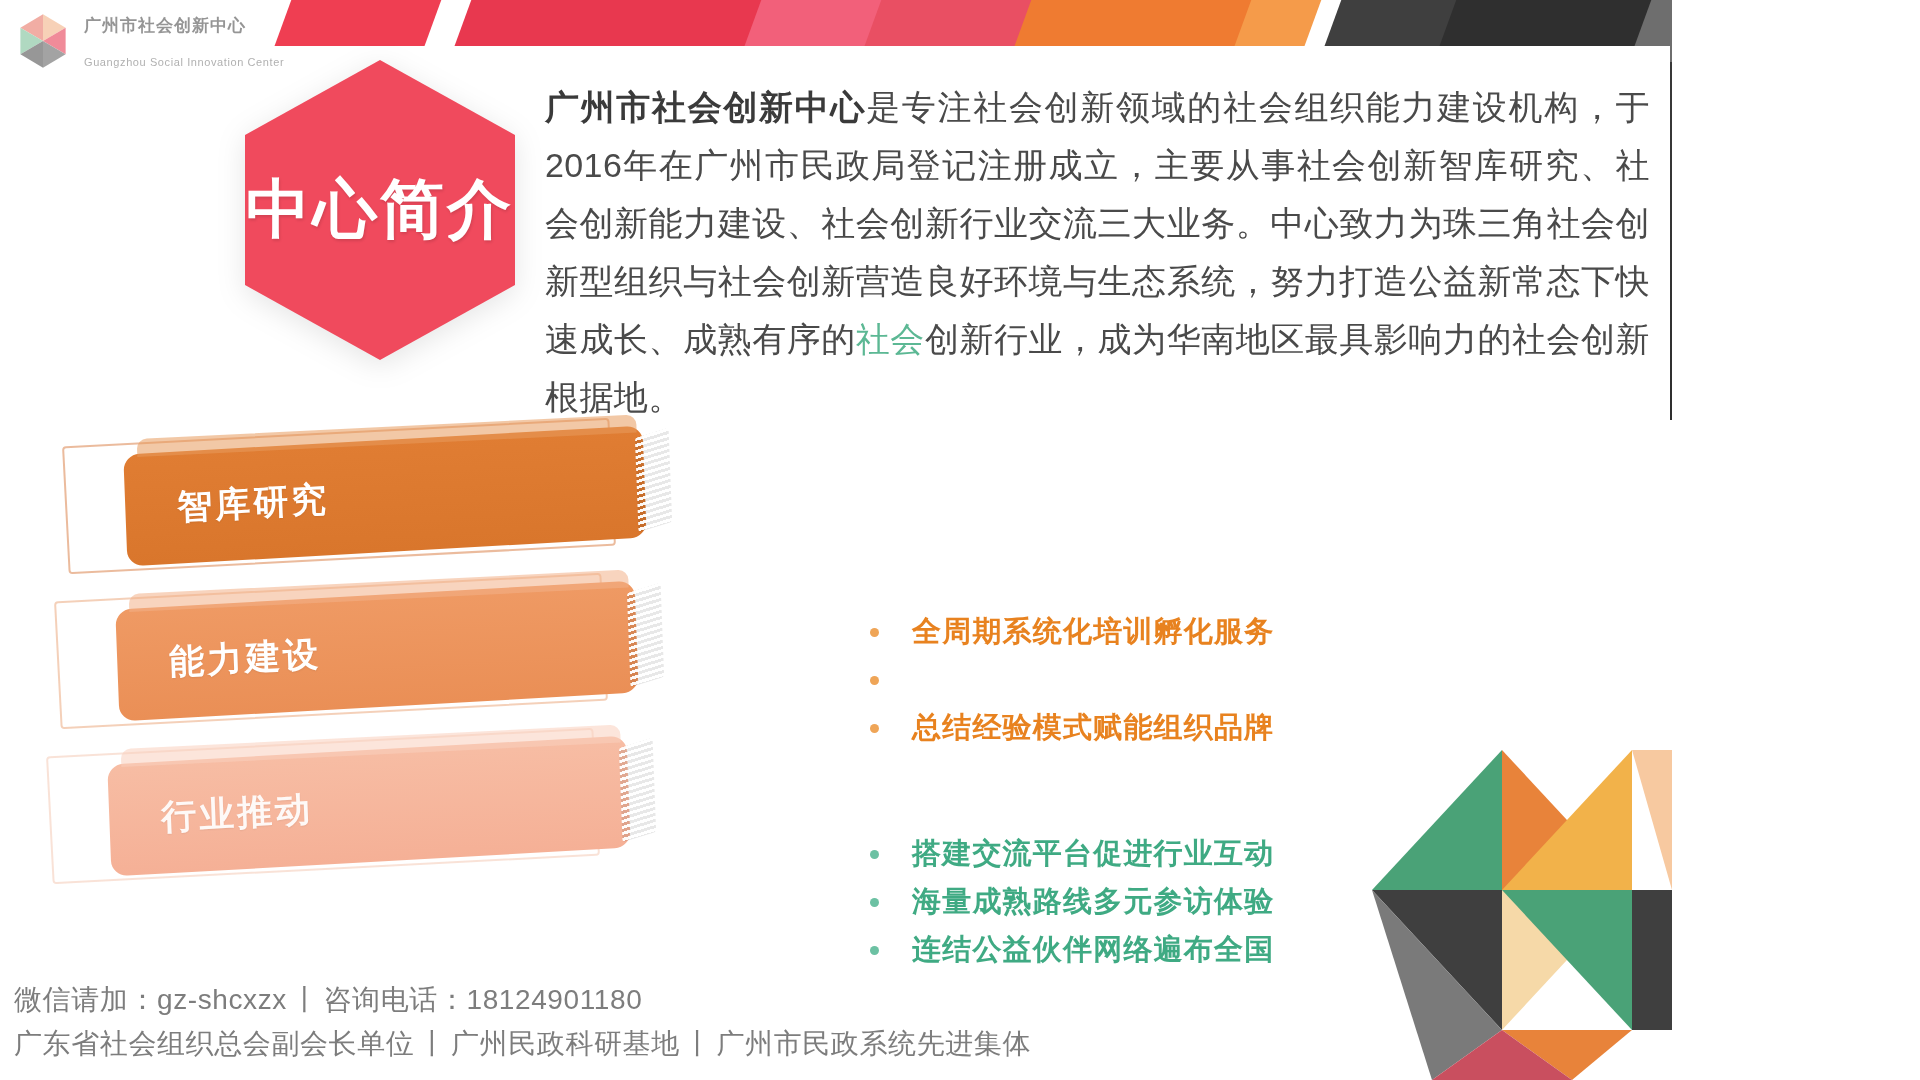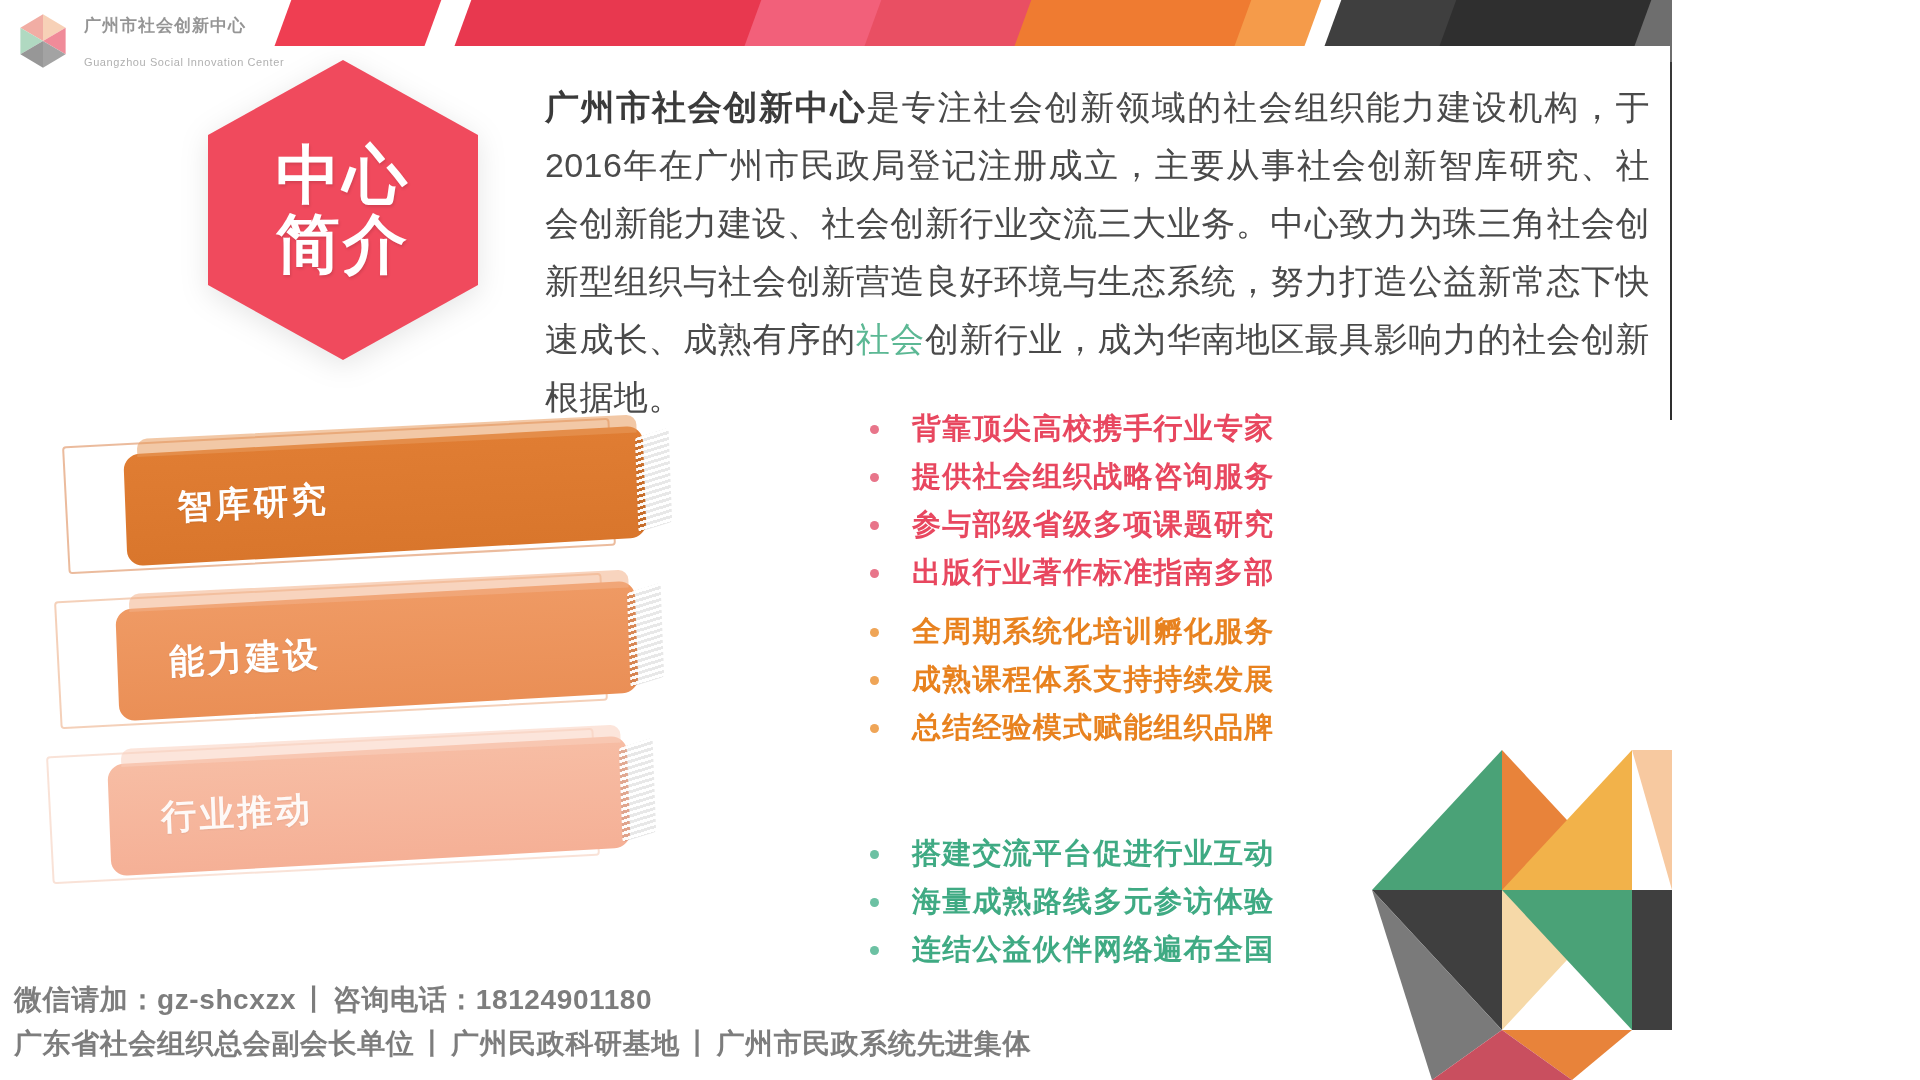--- a/index.html
+++ b/index.html
@@ -93,23 +93,24 @@
     top: 60px; left: 208px;
     width: 270px; height: 300px;
     z-index: 6;
     filter: drop-shadow(0 6px 14px rgba(0,0,0,0.10));
   }
   .hex {
     width: 270px; height: 300px;
     background: #f04a5d;
     clip-path: polygon(50% 0%, 100% 25%, 100% 75%, 50% 100%, 0% 75%, 0% 25%);
     display: flex;
-    flex-direction: column;
+    flex-direction: row;
     align-items: center;
     justify-content: center;
+    margin-left: 37px;
   }
   .hex-line {
     color: #ffffff;
     font-size: 64px;
     font-weight: bold;
     line-height: 1.08;
     letter-spacing: 3px;
     text-shadow: 1px 2px 3px rgba(0,0,0,0.12);
   }
 
@@ -253,21 +254,21 @@
 
   
   .footer {
     position: absolute;
     left: 14px; bottom: 14px;
     z-index: 8;
   }
   .footer-line {
     color: #7d7d7d;
     font-size: 28px;
-    font-weight: bold;
+    font-weight: normal;
     letter-spacing: 0.6px;
     line-height: 44px;
     white-space: nowrap;
   }
   .footer-line .sep { padding: 0 4px; }
 </style>
 </head>
 <body>
 
 <div id="slide">
@@ -319,47 +320,28 @@
     <div class="hex">
       <div class="hex-line">中心</div>
       <div class="hex-line">简介</div>
     </div>
   </div>
 
   <div class="para">
     <b>广州市社会创新中心</b><span>是专注社会创新领域的社会组织能力建设机构，于2016年在广州市民政局登记注册成立，主要从事社会创新智库研究、社会创新能力建设、社会创新行业交流三大业务。中心致力为珠三角社会创新型组织与社会创新营造良好环境与生态系统，努力打造公益新常态下快速成长、成熟有序的</span><span class="hl-green">社会</span><span>创新行业，成为华南地区最具影响力的社会创新根据地。</span>
   </div>
 
-  <div class="bullets g1">
-    <div class="bullet-row">
-      <span class="dot c-red-d"></span>
-      <span class="bullet-text c-red">背靠顶尖高校携手行业专家</span>
-    </div>
-    <div class="bullet-row">
-      <span class="dot c-red-d"></span>
-      <span class="bullet-text c-red">提供社会组织战略咨询服务</span>
-    </div>
-    <div class="bullet-row">
-      <span class="dot c-red-d"></span>
-      <span class="bullet-text c-red">参与部级省级多项课题研究</span>
-    </div>
-    <div class="bullet-row">
-      <span class="dot c-red-d"></span>
-      <span class="bullet-text c-red">出版行业著作标准指南多部</span>
-    </div>
-  </div>
 
   <div class="bullets g2">
     <div class="bullet-row">
       <span class="dot c-orange-d"></span>
       <span class="bullet-text c-orange">全周期系统化培训孵化服务</span>
     </div>
     <div class="bullet-row">
       <span class="dot c-orange-d"></span>
-      <span class="bullet-text c-orange">成熟课程体系支持持续发展</span>
     </div>
     <div class="bullet-row">
       <span class="dot c-orange-d"></span>
       <span class="bullet-text c-orange">总结经验模式赋能组织品牌</span>
     </div>
   </div>
 
   <div class="bullets g3">
     <div class="bullet-row">
       <span class="dot c-green-d"></span>

